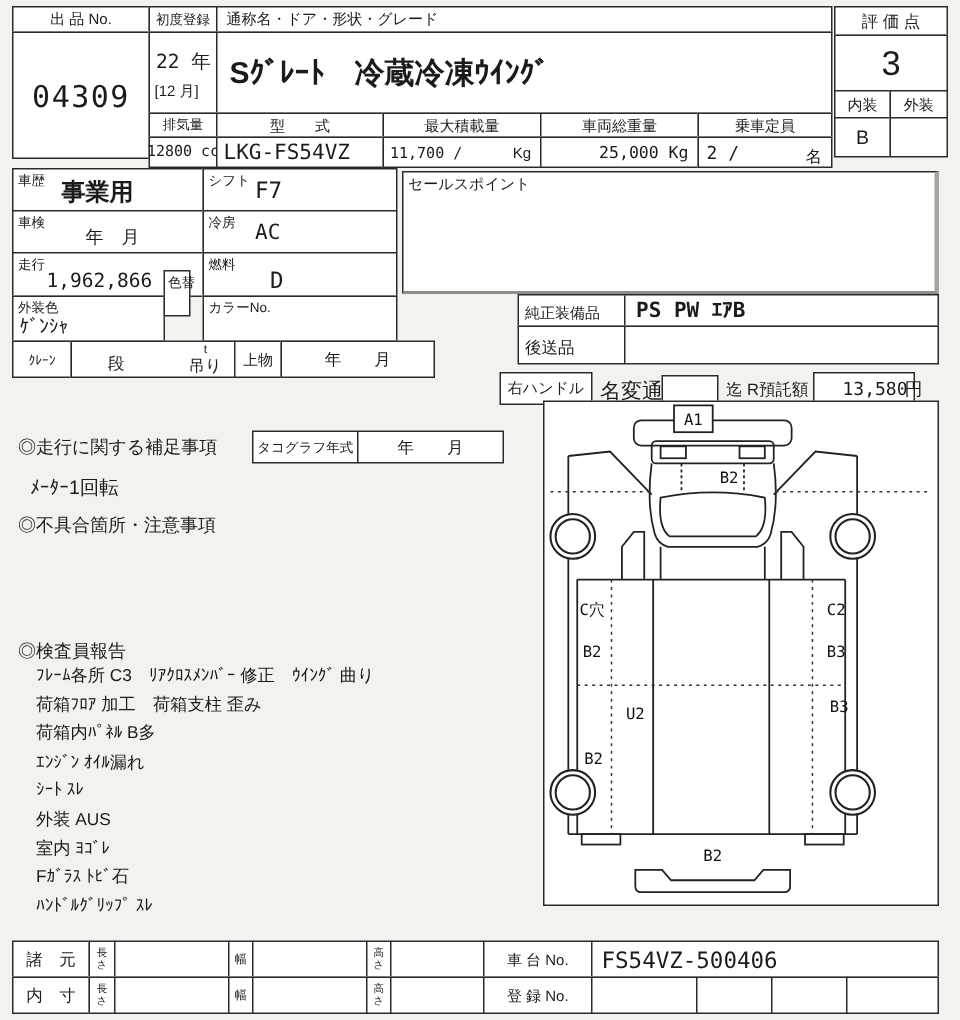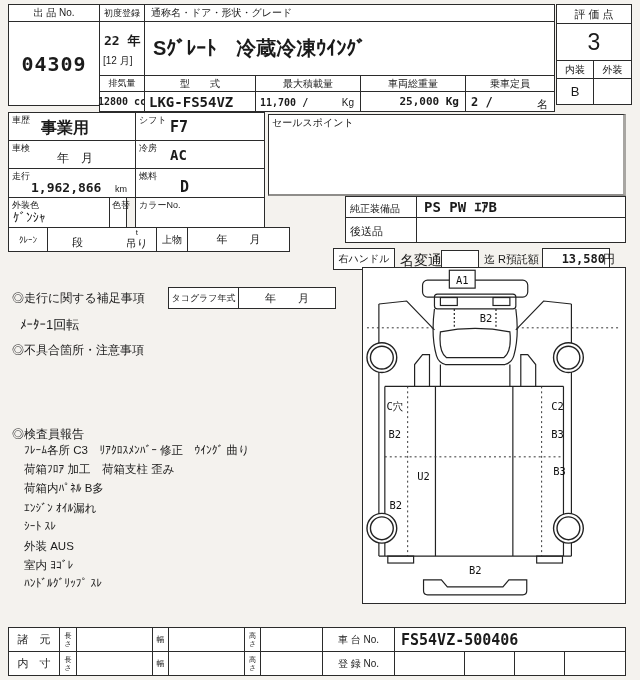--- a/index.html
+++ b/index.html
@@ -7,21 +7,21 @@
   body {
     position:relative; overflow:hidden;
     background:#f4f2ee; color:#1b1b1b;
     font-family:"Liberation Sans", sans-serif;
   }
   .cell { position:absolute; background:#fff; border:1px solid #2b2b2b; }
   .hdr { display:flex; align-items:center; justify-content:center; font-size:10px; white-space:nowrap; }
   .ctr { display:flex; align-items:center; justify-content:center; white-space:nowrap; }
   .lbl { position:absolute; top:1px; left:3px; font-size:9px; white-space:nowrap; }
   .txt { position:absolute; white-space:nowrap; }
-  .mono { font-family:"DejaVu Sans Mono", monospace;font-weight:bold; }
+  .mono { font-family:"DejaVu Sans Mono", monospace; }
   .stack { font-size:7px; line-height:7.5px; white-space:pre-line; text-align:center; }
   .report-item { height:19.2px; font-size:11.5px; white-space:nowrap; }
   svg text { font-family:"DejaVu Sans Mono", monospace; font-size:10.5px; fill:#111; text-anchor:middle; }
 </style>
 </head>
 <body>
 
 <div class="cell hdr" style="left:8px;top:4px;width:92px;height:18px;">出 品 No.</div>
 <div class="cell ctr mono" style="left:8px;top:21px;width:92px;height:85px;font-size:20px;letter-spacing:1px;">04309</div>
 
@@ -84,21 +84,21 @@
   <span class="txt" style="right:8px;bottom:3px;font-size:9px;">km</span>
 </div>
 <div class="cell" style="left:135px;top:168px;width:130px;height:30px;">
   <span class="lbl">燃料</span>
   <div class="txt mono" style="left:44px;top:9px;font-size:15px;">D</div>
 </div>
 <div class="cell" style="left:8px;top:197px;width:102px;height:31px;">
   <span class="lbl">外装色</span>
   <div class="txt" style="left:4px;bottom:2px;font-size:13px;">ｹﾞﾝｼｬ</div>
 </div>
-<div class="cell" style="left:109px;top:197px;width:18px;height:31px;">
+<div class="cell" style="left:109px;top:180px;width:18px;height:31px;">
   <span class="lbl" style="left:2px;">色替</span>
 </div>
 <div class="cell" style="left:135px;top:197px;width:130px;height:31px;">
   <span class="lbl">カラーNo.</span>
 </div>
 
 <div class="cell ctr" style="left:8px;top:227px;width:40px;height:25px;font-size:9px;">ｸﾚｰﾝ</div>
 <div class="cell" style="left:47px;top:227px;width:110px;height:25px;">
   <span class="txt" style="left:24px;top:7px;font-size:11px;">段</span>
   <span class="txt" style="right:18px;top:0px;font-size:8px;">t</span>
@@ -136,20 +136,21 @@
 
 <div class="txt" style="left:12px;top:426px;font-size:12px;">◎検査員報告</div>
 <div class="txt" style="left:24px;top:443px;">
   <div class="report-item">ﾌﾚｰﾑ各所 C3　ﾘｱｸﾛｽﾒﾝﾊﾞｰ 修正　ｳｲﾝｸﾞ 曲り</div>
   <div class="report-item">荷箱ﾌﾛｱ 加工　荷箱支柱 歪み</div>
   <div class="report-item">荷箱内ﾊﾟﾈﾙ B多</div>
   <div class="report-item">ｴﾝｼﾞﾝ ｵｲﾙ漏れ</div>
   <div class="report-item">ｼｰﾄ ｽﾚ</div>
   <div class="report-item">外装 AUS</div>
   <div class="report-item">室内 ﾖｺﾞﾚ</div>
+  <div class="report-item">Fｶﾞﾗｽ ﾄﾋﾞ石</div>
   <div class="report-item">ﾊﾝﾄﾞﾙｸﾞﾘｯﾌﾟ ｽﾚ</div>
 </div>
 
 <div class="cell" style="left:362px;top:267px;width:264px;height:337px;">
   <svg viewBox="0 0 264 337" width="262" height="335">
     <g stroke="#222" fill="none" stroke-width="1.2">
 
       <rect x="60" y="12" width="106" height="17" rx="5"></rect>
 
       <rect x="72" y="26" width="82" height="15" rx="3"></rect>

